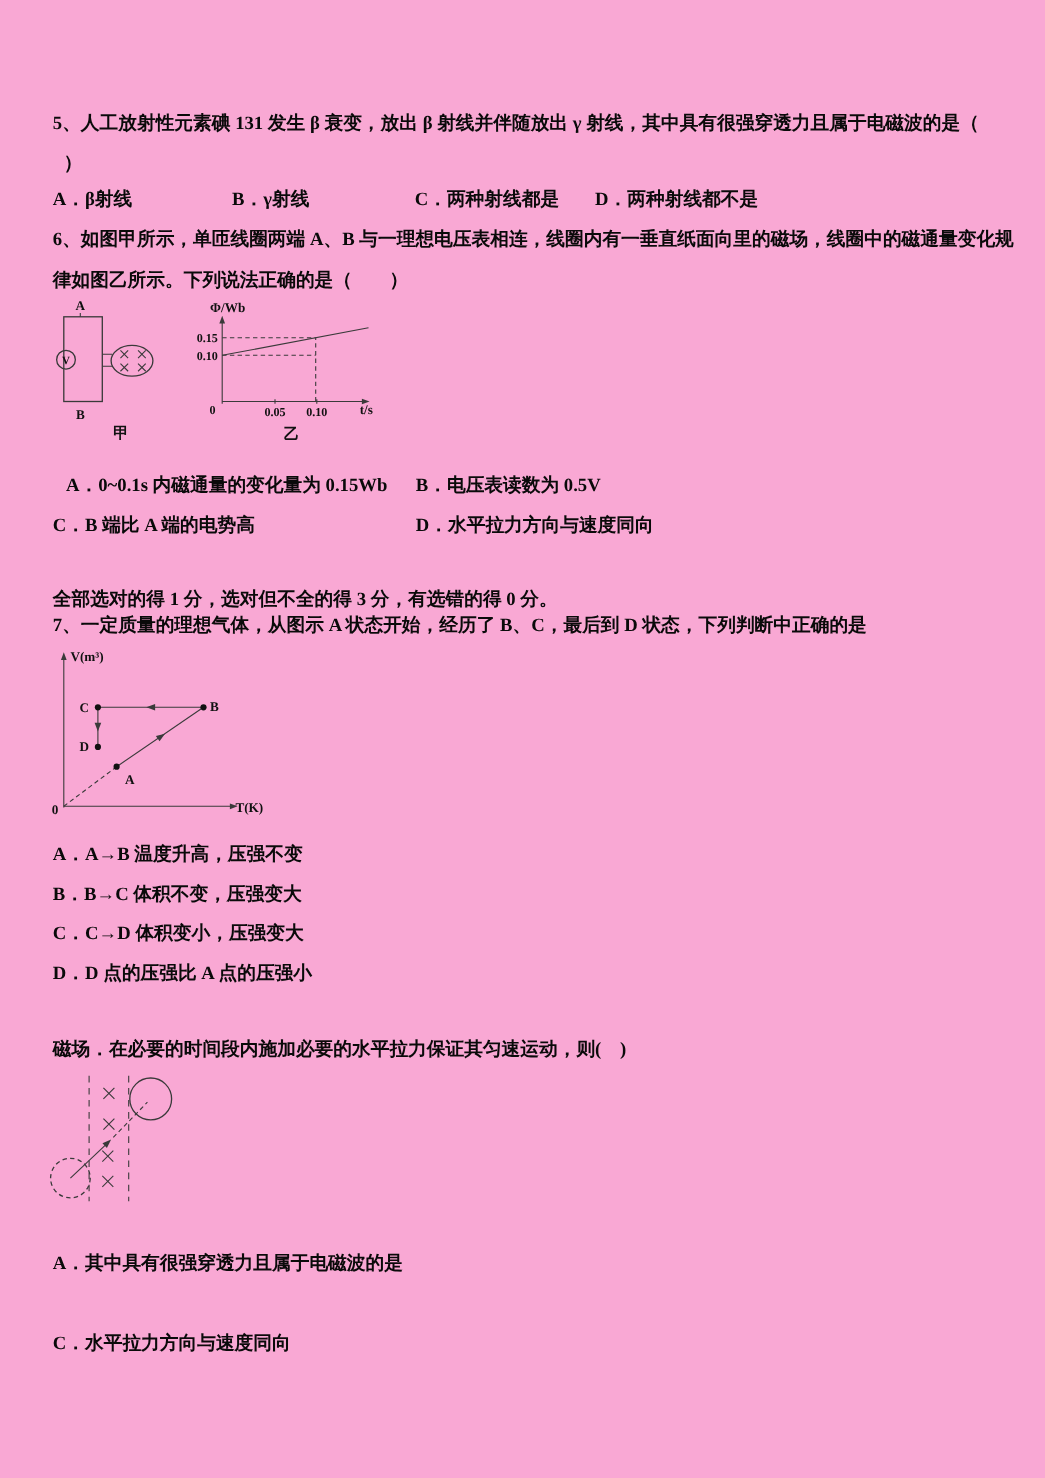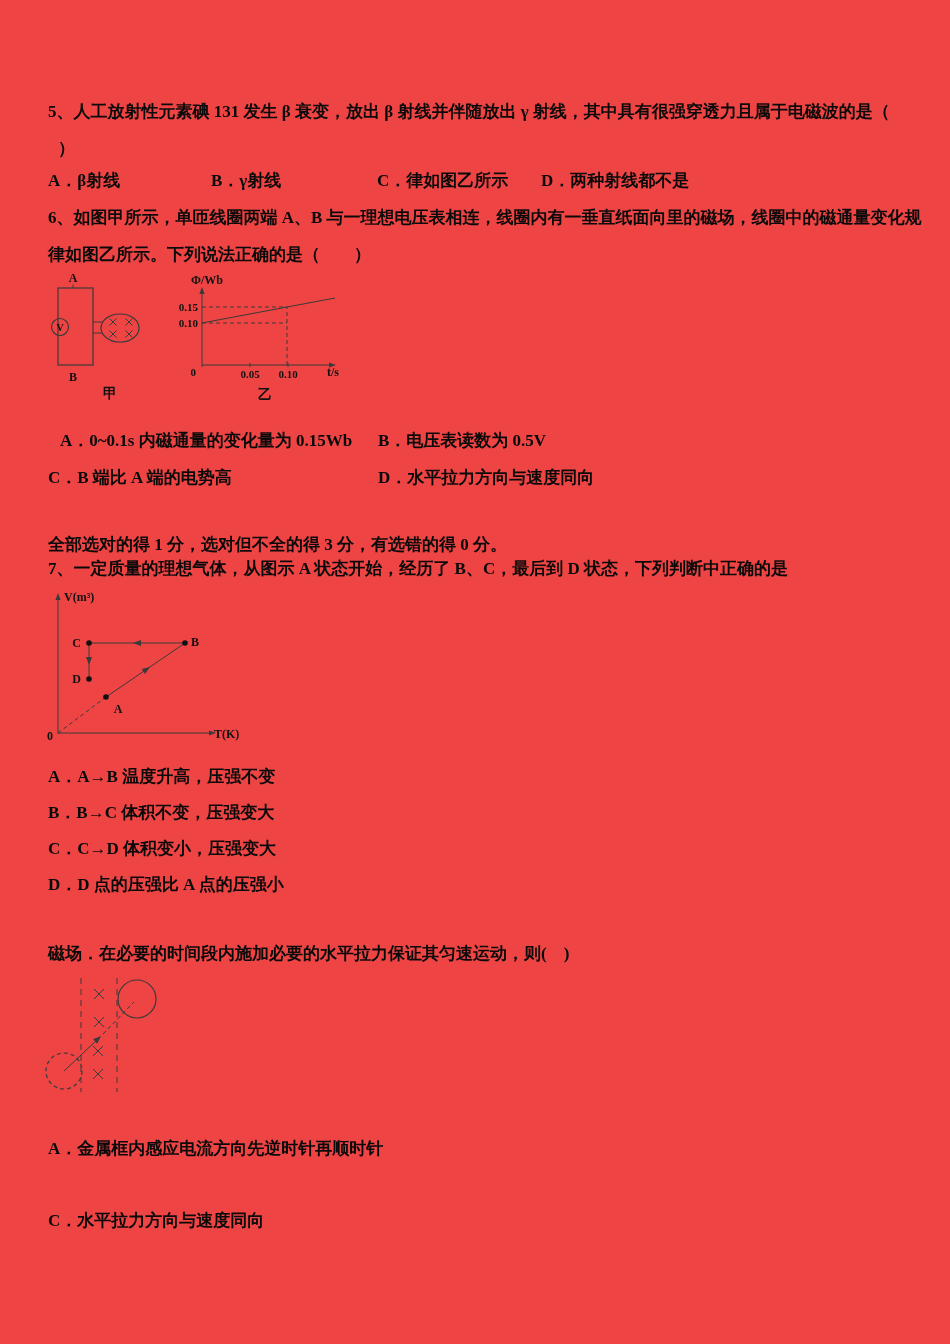--- a/index.html
+++ b/index.html
@@ -1,18 +1,18 @@
 <!DOCTYPE html>
 <html><head>
 <meta charset="utf-8">
 <style>
   html,body { margin:0; padding:0; background:#e8e8e8; }
   .page {
     position:relative; width:950px; height:1344px; margin:0 auto;
-    background:#ef4444; overflow:hidden; color:#0a0a0a;
+    background:#f9a8d4; overflow:hidden; color:#0a0a0a;
     font-family:"Liberation Serif","DejaVu Serif",serif;
     font-weight:600;
   }
   .line { position:absolute; font-size:17px; line-height:1; white-space:nowrap; }
   .optrow { position:absolute; font-size:17px; line-height:1; height:20px; }
   .optrow span { position:absolute; white-space:nowrap;text-align:center; }
   .fig { position:absolute; }
   .fig text { font-family:"Liberation Serif","DejaVu Serif",serif; fill:#111; }
   .figtext { font-size:12px; font-weight:600; }
   .figsmall { font-size:11px; font-weight:600; }
@@ -24,21 +24,21 @@
 </head>
 <body>
 
 <div class="page">
 
   <div class="line" style="left:48px;top:103px">5、人工放射性元素碘 131 发生 β 衰变，放出 β 射线并伴随放出 γ 射线，其中具有很强穿透力且属于电磁波的是（</div>
   <div class="line" style="left:58px;top:140px">）</div>
   <div class="optrow" style="left:48px;top:172px;width:860px">
     <span style="left:0px">A．β射线</span>
     <span style="left:163px">B．γ射线</span>
-    <span style="left:329px">C．律如图乙所示</span>
+    <span style="left:329px">C．两种射线都是</span>
     <span style="left:493px">D．两种射线都不是</span>
   </div>
 
   <div class="line" style="left:48px;top:209px">6、如图甲所示，单匝线圈两端 A、B 与一理想电压表相连，线圈内有一垂直纸面向里的磁场，线圈中的磁通量变化规</div>
   <div class="line" style="left:48px;top:246px">律如图乙所示。下列说法正确的是（　　）</div>
 
   <svg class="fig" style="left:45px;top:268px" width="305" height="140" viewBox="0 0 305 140">
 
     <g>
       <rect x="13" y="20" width="35" height="77" class="stroke"></rect>
@@ -161,16 +161,16 @@
     </g>
     <circle cx="107" cy="24" r="19" class="stroke"></circle>
     <circle cx="34" cy="96" r="18" class="stroke dash"></circle>
     <line x1="34" y1="96" x2="68" y2="64" class="strokethin"></line>
     <g transform="translate(71,61) rotate(-43)">
         <polygon points="0,0 -8,3 -8,-3" class="arrow"></polygon>
       </g>
     <line x1="73" y1="59" x2="104" y2="27" class="strokethin dash"></line>
   </svg>
 
-  <div class="line" style="left:48px;top:1140px">A．金属框内感应电流方向先逆时针再顺时针</div>
+  <div class="line" style="left:48px;top:1140px">A．其中具有很强穿透力且属于电磁波的是</div>
   <div class="line" style="left:48px;top:1212px">C．水平拉力方向与速度同向</div>
 
 </div>
 
 </body></html>

